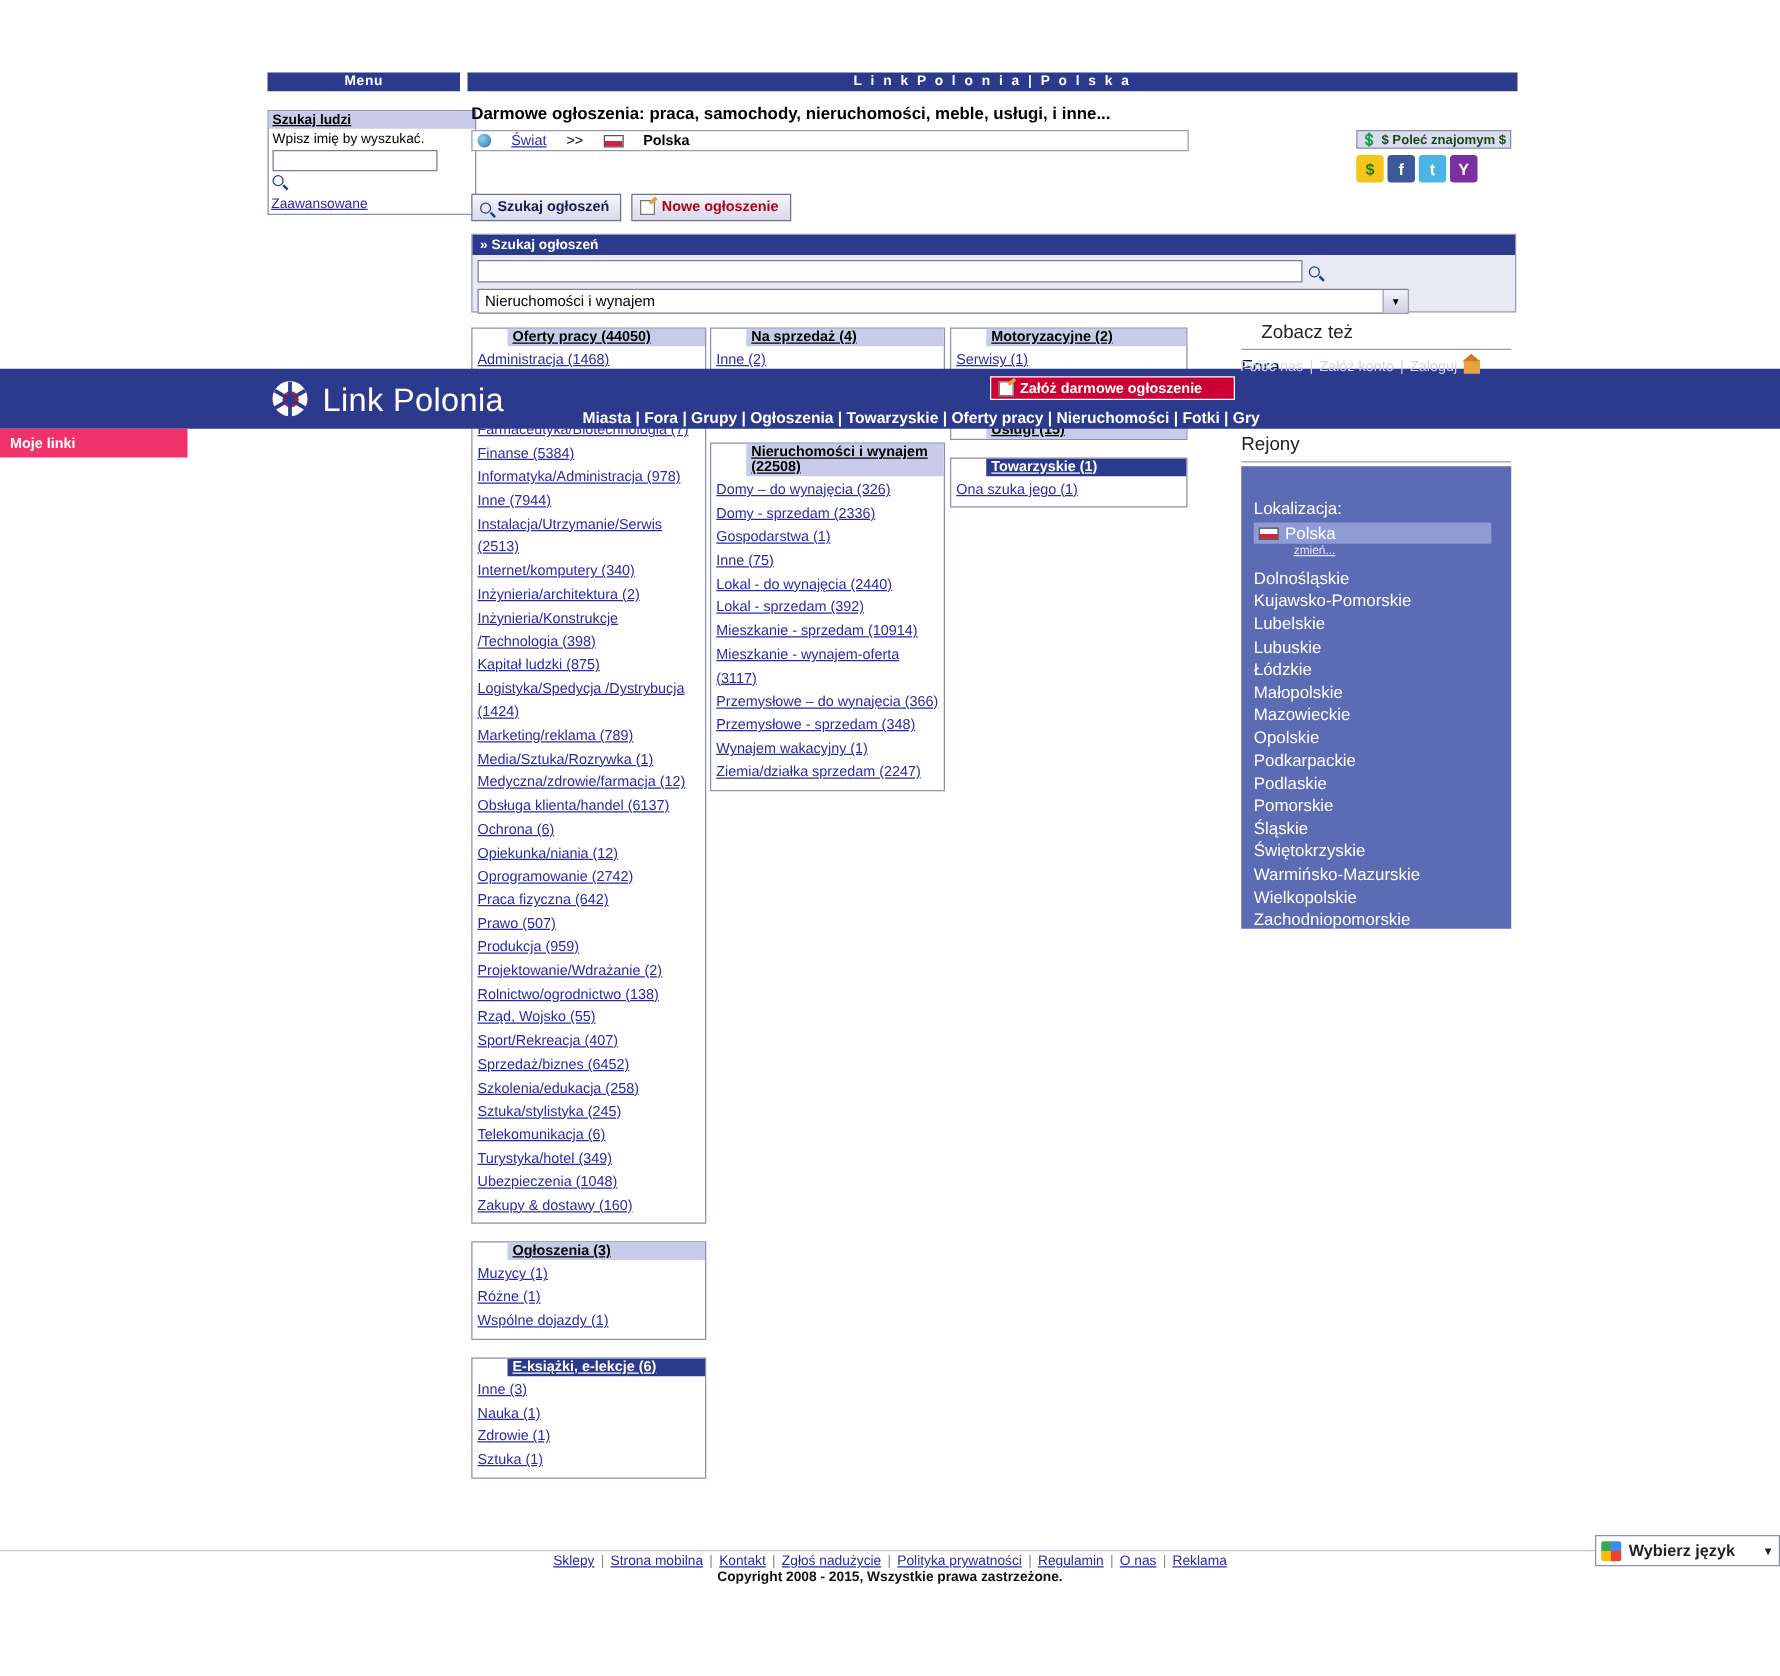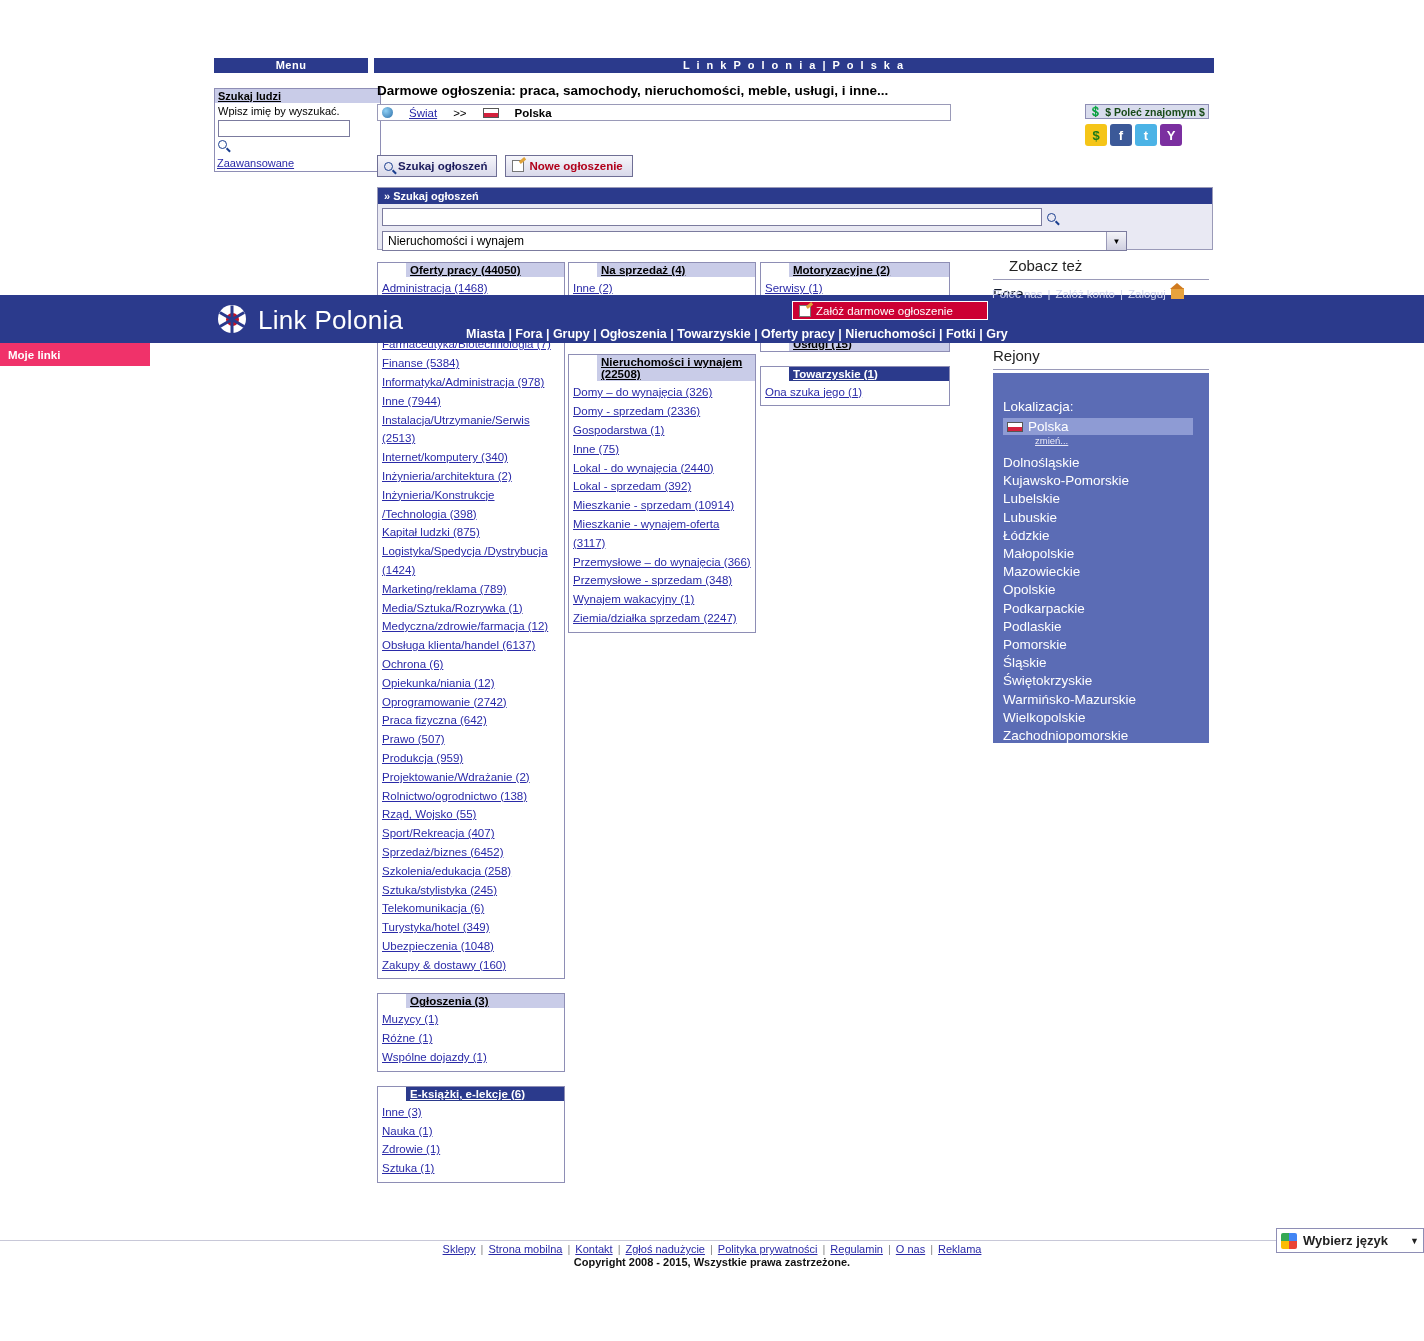--- a/index.html
+++ b/index.html
@@ -150,21 +150,21 @@
     position: absolute; left: 258px; top: 305px; color: #fff; font-size: 26px;
     z-index: 31; letter-spacing: .3px;
   }
   .nav-links {
     position: absolute; left: 466px; top: 327px; color: #fff; font-size: 12.5px;
     font-weight: bold; z-index: 31;
   }
   .zaloz-btn {
     position: absolute; left: 792px; top: 301px; width: 196px; height: 19px;
     background: #cc0033; border: 1px solid #ffffff; color: #fff; font-size: 11.5px;
-    font-weight: normal; display: flex; align-items: center; gap: 5px; padding-left: 6px;
+    font-weight: bold; display: flex; align-items: center; gap: 5px; padding-left: 6px;
     z-index: 31;
   }
   .acct-links {
     position: absolute; left: 992px; top: 288px; color: #cfd3ea; font-size: 11.5px;
     z-index: 31; display: flex; align-items: flex-start; gap: 5px;
   }
   .acct-links a { color: #cfd3ea; text-decoration: none; }
   .home-ico { width: 13px; height: 11px; background: #e8a33d; position: relative; }
   .home-ico::before { content: ""; position: absolute; left: -1px; top: -5px;
     border-left: 7.5px solid transparent; border-right: 7.5px solid transparent;

